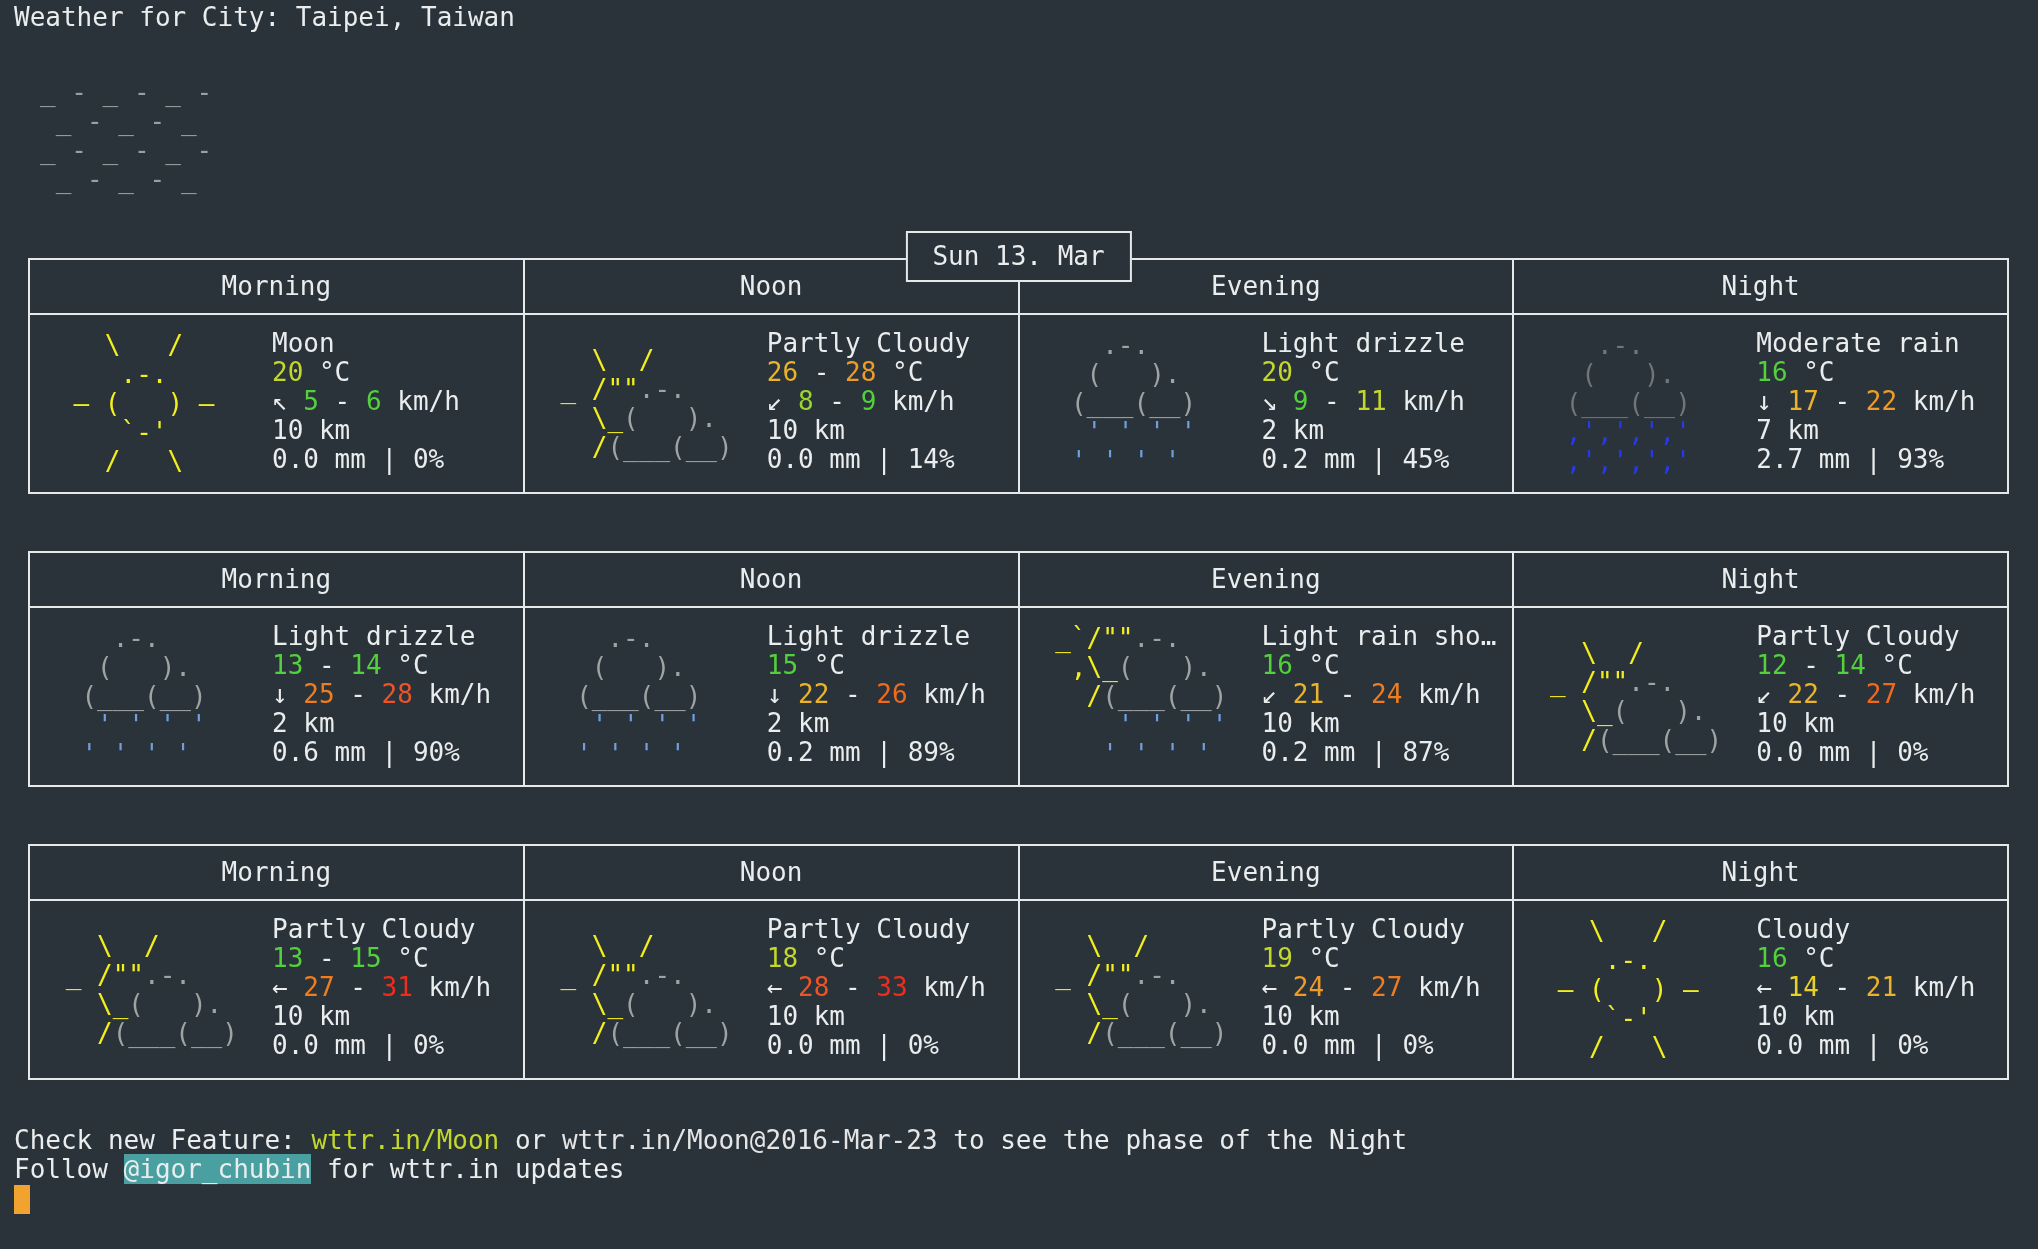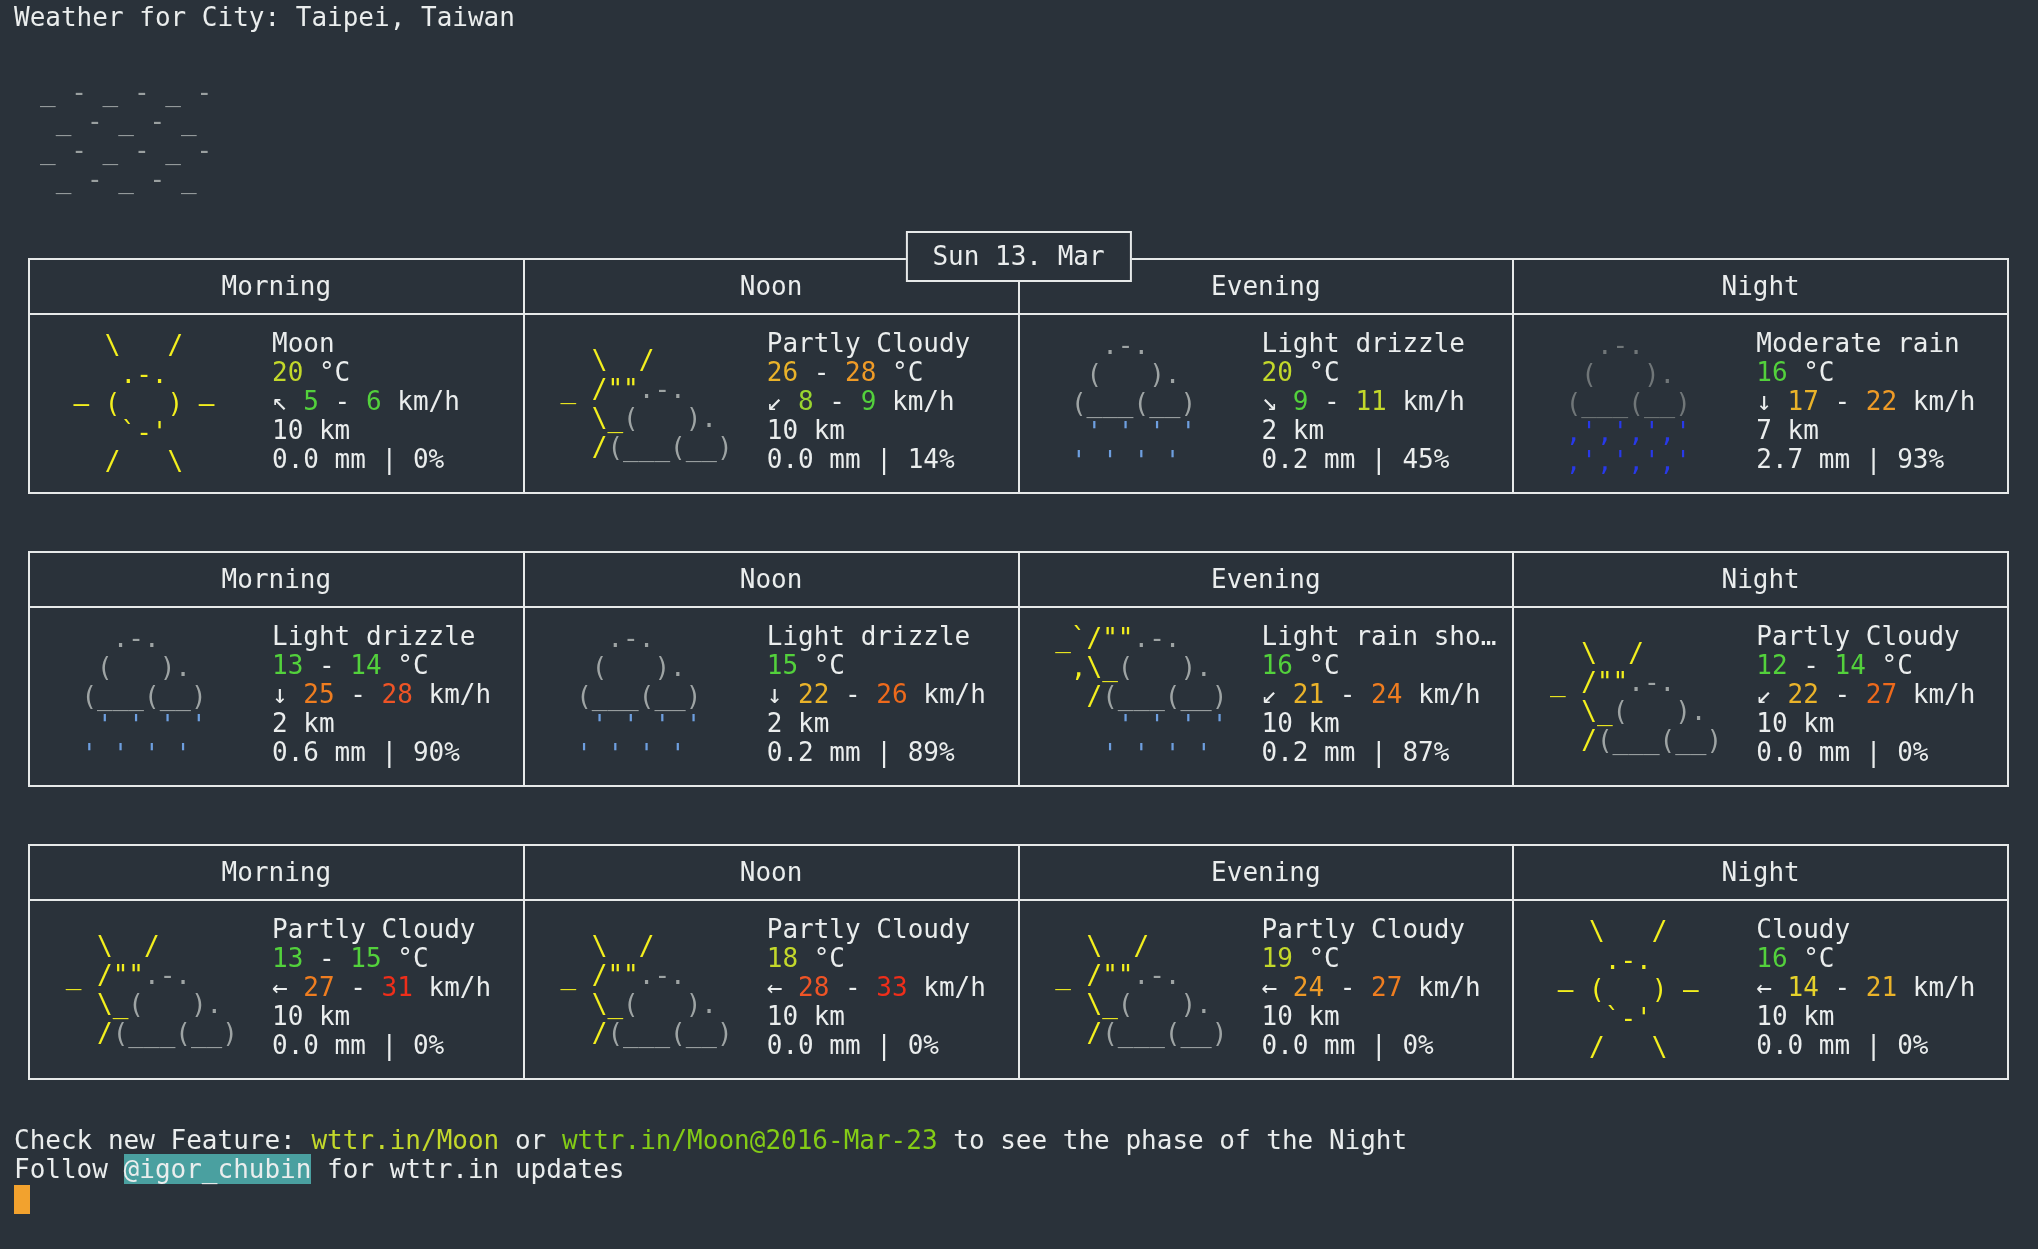--- a/index.html
+++ b/index.html
@@ -330,16 +330,16 @@
                 </div>
               </div>
             </td>
           </tr>
       </tbody>
     </table>
   </section>
 </div>
 
 <div class="footer">
-  <div class="fline" id="footer-line1"><span style="color: rgb(234, 237, 237);">Check new Feature: </span><span style="color: rgb(195, 216, 43);">wttr.in/Moon</span><span style="color: rgb(234, 237, 237);"> or </span><span style="color: #84cc16; margin-top: 40px;">wttr.in/Moon@2016-Mar-23</span><span style="color: rgb(234, 237, 237);"> to see the phase of the Night</span></div>
+  <div class="fline" id="footer-line1"><span style="color: rgb(234, 237, 237);">Check new Feature: </span><span style="color: rgb(195, 216, 43);">wttr.in/Moon</span><span style="color: rgb(234, 237, 237);"> or </span><span style="color: #e5e5e5; margin-top: 40px;">wttr.in/Moon@2016-Mar-23</span><span style="color: rgb(234, 237, 237);"> to see the phase of the Night</span></div>
   <div class="fline" id="footer-line2"><span style="color: rgb(234, 237, 237);">Follow </span><span style="color: rgb(234, 237, 237); background: rgb(74, 160, 160);">@igor_chubin</span><span style="color: rgb(234, 237, 237);"> for wttr.in updates</span></div>
   <div class="cursor" id="cursor" style="background: rgb(242, 162, 46);"></div>
 </div>
 
 </body></html>

